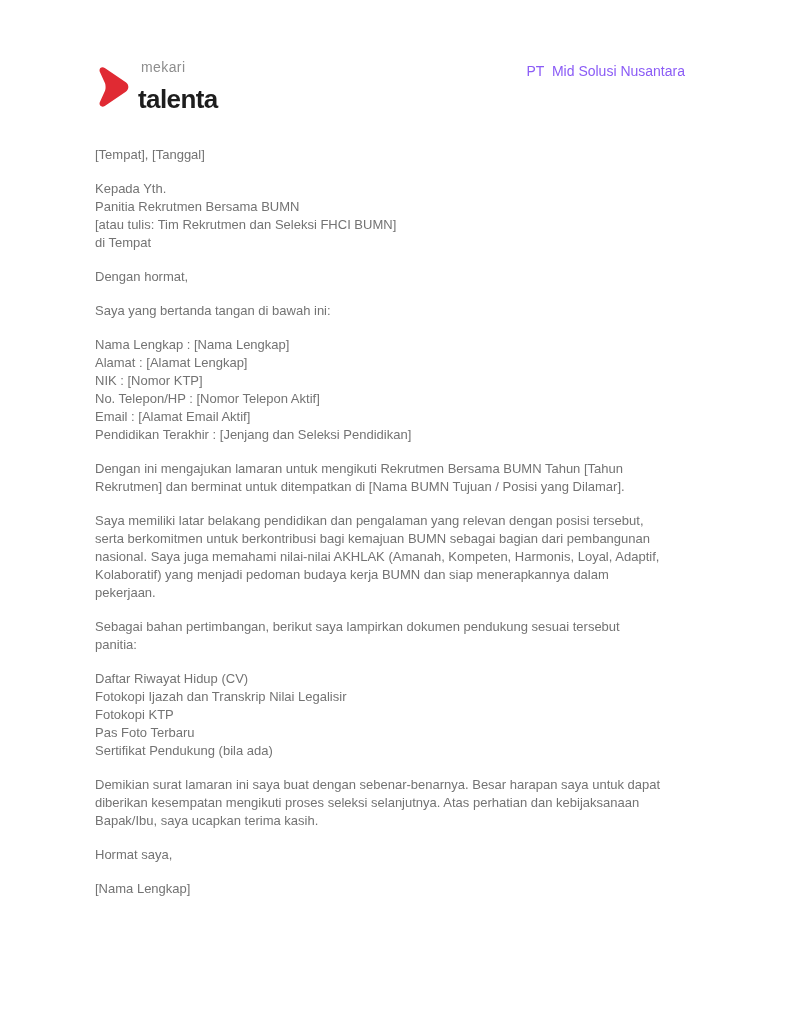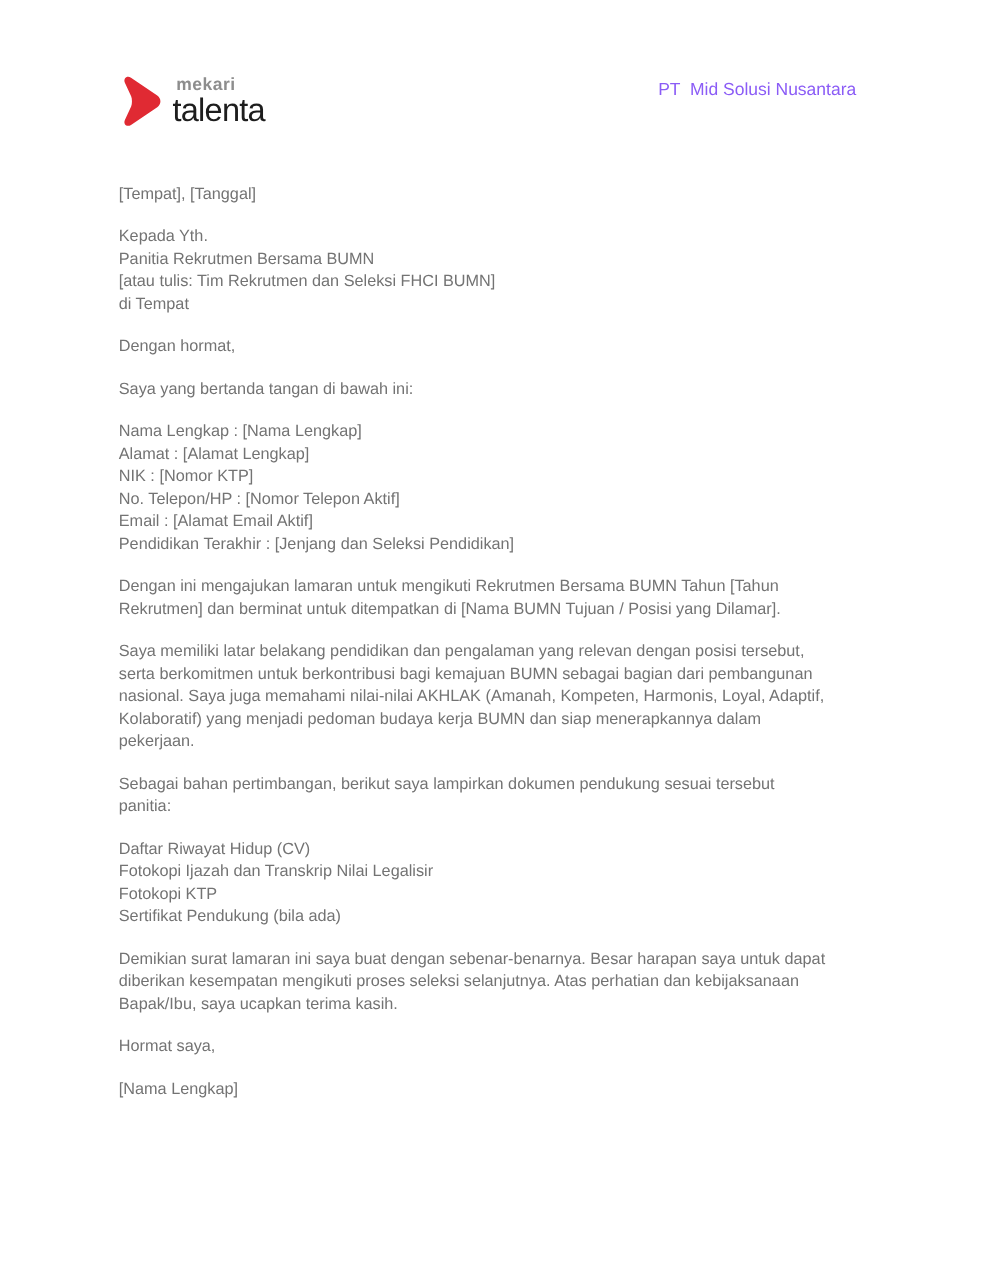--- a/index.html
+++ b/index.html
@@ -11,22 +11,22 @@
     position:relative;
     overflow:hidden;
   }
   .header{
     position:absolute;left:95px;top:52px;width:590px;
     display:flex;justify-content:space-between;align-items:flex-start;
   }
   .logo{display:flex;align-items:center;gap:9px;margin-top:8px;}
   .logo-mark svg{display:block;}
   .logo-words{display:flex;flex-direction:column;}
-  .logo-mekari{font-size:14px;color:#8d8d8d;font-weight:700;letter-spacing:.4px;line-height:14px;margin-left:3px;}
-  .logo-talenta{font-size:26px;font-weight:400;color:#1d1d1d;letter-spacing:-0.6px;line-height:27px;margin-top:1px;}
+  .logo-mekari{font-size:14px;color:#8d8d8d;font-weight:400;letter-spacing:.4px;line-height:14px;margin-left:3px;}
+  .logo-talenta{font-size:26px;font-weight:700;color:#1d1d1d;letter-spacing:-0.6px;line-height:27px;margin-top:12px;}
   .company{font-size:14px;font-weight:400;color:#8b5cf6;white-space:pre;margin-top:11px;}
   .letter{position:absolute;left:95px;top:146px;width:615px;}
   .block{margin:0 0 16px 0;}
   .line{font-size:13px;line-height:18px;white-space:pre;color:#737373;}
 </style>
 </head>
 <body>
 
 <div class="page">
 
@@ -90,20 +90,21 @@
 
     <div class="block">
       <div class="line">Sebagai bahan pertimbangan, berikut saya lampirkan dokumen pendukung sesuai tersebut</div>
       <div class="line">panitia:</div>
     </div>
 
     <div class="block">
       <div class="line">Daftar Riwayat Hidup (CV)</div>
       <div class="line">Fotokopi Ijazah dan Transkrip Nilai Legalisir</div>
       <div class="line">Fotokopi KTP</div>
+      <div class="line">Pas Foto Terbaru</div>
       <div class="line">Sertifikat Pendukung (bila ada)</div>
     </div>
 
     <div class="block">
       <div class="line">Demikian surat lamaran ini saya buat dengan sebenar-benarnya. Besar harapan saya untuk dapat</div>
       <div class="line">diberikan kesempatan mengikuti proses seleksi selanjutnya. Atas perhatian dan kebijaksanaan</div>
       <div class="line">Bapak/Ibu, saya ucapkan terima kasih.</div>
     </div>
 
     <div class="block">

